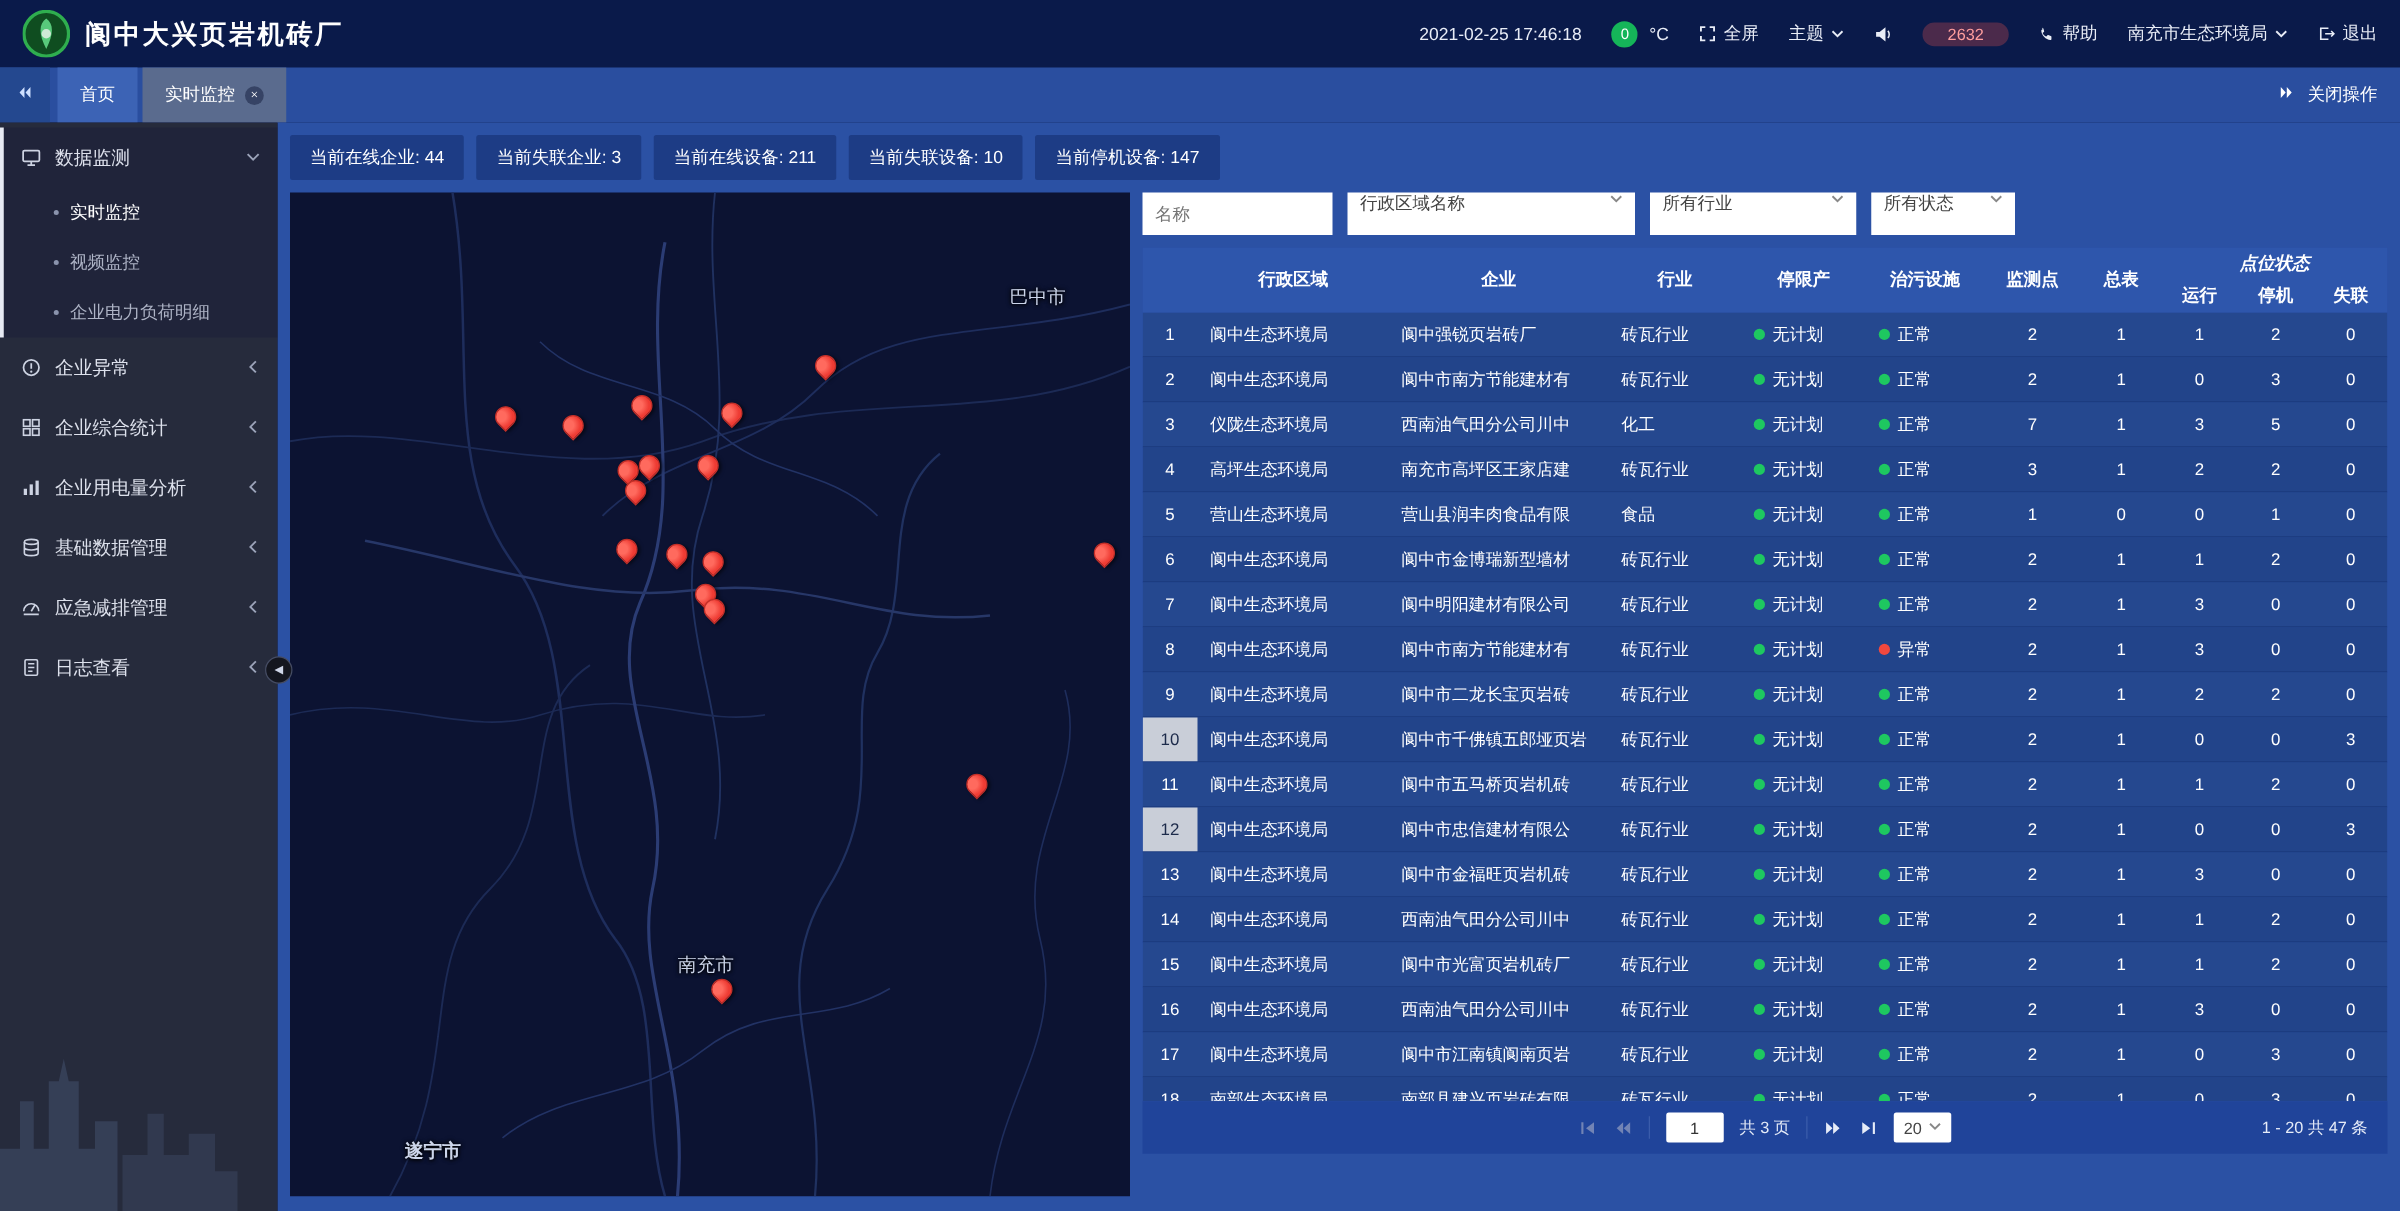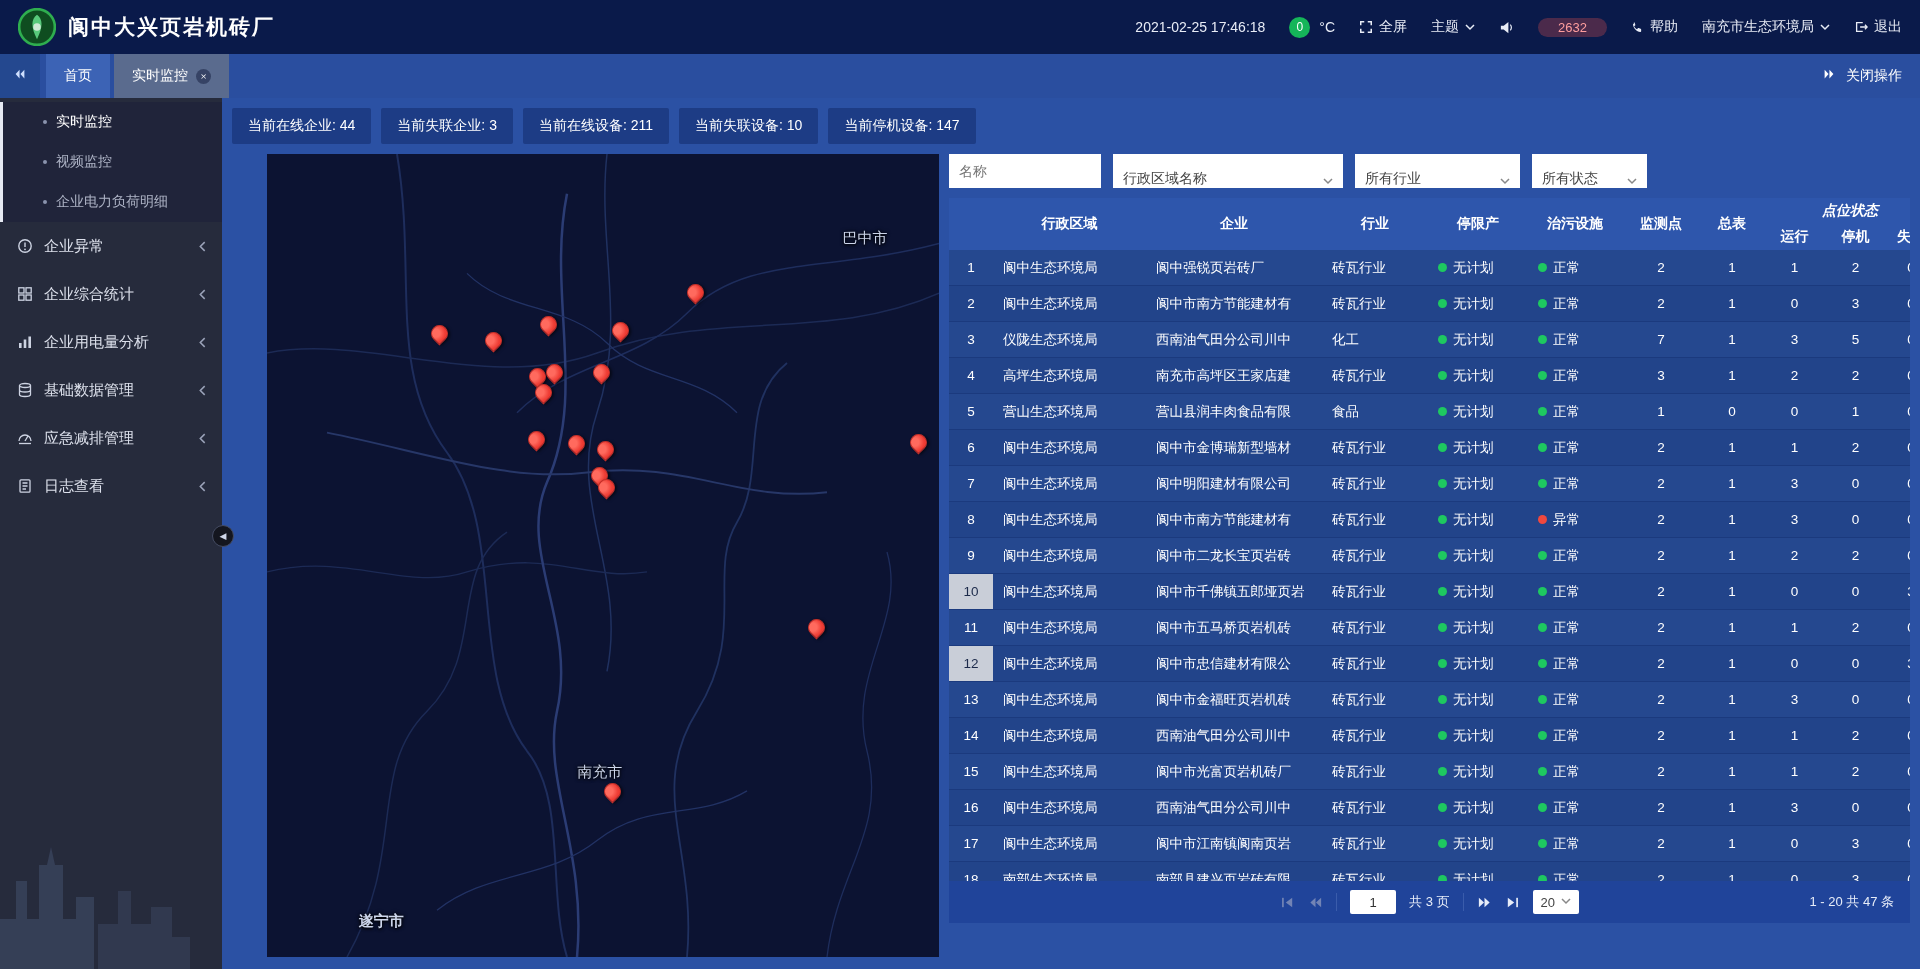--- a/index.html
+++ b/index.html
@@ -53,36 +53,36 @@
 
   
   .content { flex:1; background:#2b51a4; padding:10px 10px 0 10px; display:flex;
     flex-direction:column; min-width:0; }
   .stats-row { display:flex; gap:10px; margin-bottom:10px; flex:0 0 auto; }
   .stat-chip { background:#1d3c85; color:#fff; font-size:14px; padding:9px 16px; border-radius:2px; }
 
   .body-row { flex:1; display:flex; gap:10px; min-height:0; margin-bottom:12px; }
 
   
-  .map-panel { width:672px; flex:0 0 auto; position:relative; background:#0c1332; overflow:hidden;margin-left:35px; }
+  .map-panel { width:672px; flex:0 0 auto; position:relative; background:#0c1332; overflow:hidden; }
   .map-roads { position:absolute; inset:0; width:100%; height:100%; }
   .pin-wrap { position:absolute; width:18px; height:24px; transform:translate(-50%,-100%); cursor:pointer; }
   .pin { width:17px; height:17px;
     background:radial-gradient(circle at 35% 32%, #ff6a5e 0 28%, var(--pin-red) 65%);
     border:1px solid #c22f28; border-radius:50% 50% 50% 0; transform:rotate(-45deg);
     box-shadow:1px 2px 3px rgba(0,0,0,.55); }
   .map-city { position:absolute; transform:translate(-50%,-50%); color:#ccd5ea;
     font-size:15px; text-shadow:0 1px 3px #000, 0 0 4px #000; white-space:nowrap; }
 
   
   .right-panel { flex:1; display:flex; flex-direction:column; min-width:0; padding-bottom:34px; }
   .filters { display:flex; gap:12px; margin-bottom:10px; height:34px; flex:0 0 auto; }
   .f-input { width:152px; border:none; background:#fff; padding:0 10px; font-size:14px;
     color:#333; outline:none; font-family:inherit; }
-  .f-select { background:#fff; color:#444; font-size:14px; display:flex; align-items:flex-end;
+  .f-select { background:#fff; color:#444; font-size:14px; display:flex; align-items:flex-start;
     justify-content:space-between; padding:0 10px; cursor:pointer; }
   .f-select .car { color:#888; }
   .w230{width:230px;} .w165{width:165px;} .w115{width:115px;}
 
   
   .table { flex:1; min-height:0; display:flex; flex-direction:column; overflow:hidden; }
   .grid { display:grid;
     grid-template-columns:44px 153px 176px 106px 100px 94px 78px 64px 61px 61px minmax(50px,1fr); }
   .thead { background:#2e56ac; color:#fff; grid-template-rows:26px 26px; flex:0 0 auto; }
   .th { display:flex; align-items:center; justify-content:center; font-size:14px; font-weight:bold; }
@@ -220,20 +220,32 @@
         </svg></span>
     <span>关闭操作</span>
   </div>
 </div>
 
 <div class="main">
 
   <div class="sidebar">
     <div>
         <div class="nav-block expanded">
+          <div class="nav-group">
+            <span class="nav-icon">
+              <svg viewBox="0 0 16 16">
+                <rect x="1.5" y="2.5" width="13" height="8.5" rx="1" fill="none" stroke="currentColor" stroke-width="1.4"></rect>
+                <path d="M8 11v3M5 14h6" fill="none" stroke="currentColor" stroke-width="1.4"></path>
+              </svg>
+            </span>
+            <span class="nav-label">数据监测</span>
+            <span class="nav-chev"><svg width="11" height="11" viewBox="0 0 10 10">
+                <path d="M1 3l4 4 4-4" fill="none" stroke="currentColor" stroke-width="1.4"></path>
+              </svg></span>
+          </div>
           <div class="nav-child active">
             <span class="nav-dot"></span>
             <span>实时监控</span>
           </div>
           <div class="nav-child">
             <span class="nav-dot"></span>
             <span>视频监控</span>
           </div>
           <div class="nav-child">
             <span class="nav-dot"></span>

